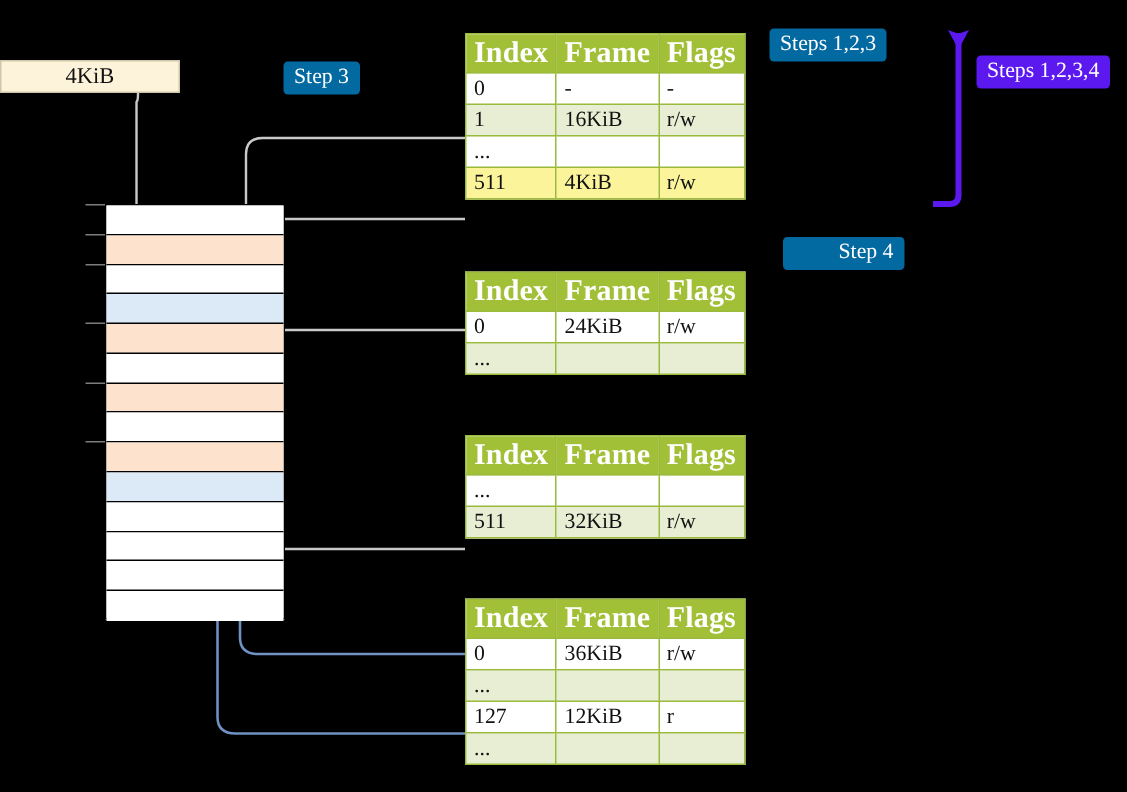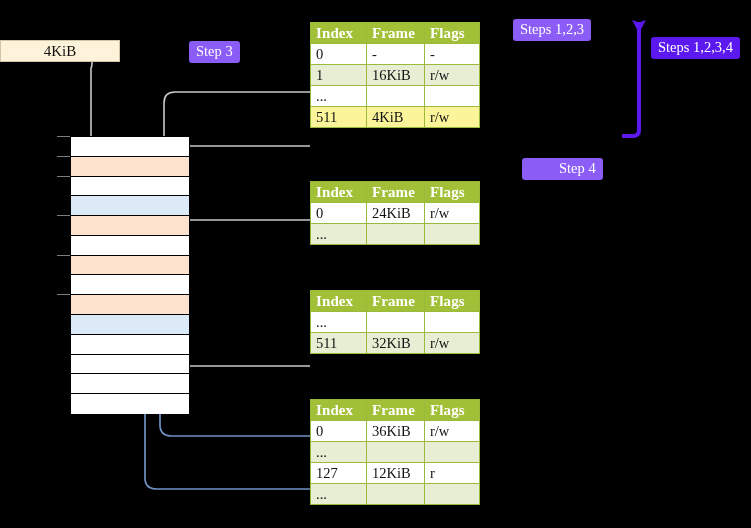--- a/index.html
+++ b/index.html
@@ -7,40 +7,40 @@
        font-family:"Liberation Serif","DejaVu Serif",serif;}
   #stage{position:absolute;left:0;top:0;width:751px;height:528px;}
 
   
   .ptable{position:absolute;border-collapse:collapse;border-spacing:0;
           background:#fff;font-size:14.5px;color:#111;}
   .ptable td,.ptable th{border:1px solid #9aba3c;padding:1px 5px;
           height:21px;box-sizing:border-box;text-align:left;
           font-weight:normal;white-space:nowrap;vertical-align:middle;}
   .ptable th{background:#a2c037;color:#ffffff;font-weight:bold;
-          font-size:15px;letter-spacing:.1px;}
+          font-size:20px;letter-spacing:.1px;}
   .ptable td.w{background:#ffffff;}
   .ptable td.g{background:#e7eed4;}
   .ptable td.hl{background:#fbf49a;}
   .c-idx{width:56px;} .c-frm{width:58px;} .c-flg{width:55px;}
 
   
   #memcol{position:absolute;left:70px;top:136px;width:120px;height:277px;
           border:1px solid #000;box-sizing:border-box;background:#fff;}
   .mrow{width:100%;box-sizing:border-box;border-bottom:1px solid #000;}
   .mrow:last-child{border-bottom:none;}
   .m-w{background:#ffffff;} .m-o{background:#fde3ce;} .m-b{background:#dce9f7;}
   .tick{position:absolute;left:57px;width:13px;height:0;
         border-top:1px solid #7d7d7d;}
 
   
   .badge{position:absolute;color:#ffffff;font-size:14.5px;
          padding:2px 7px 3px 7px;border-radius:3px;line-height:1.15;
          white-space:nowrap;}
-  .b-red{background:#8b5cf6;}
+  .b-red{background:#0369a1;}
   .b-blue{background:#5b19f0;}
 
   
   #kib{position:absolute;left:0px;top:40px;width:120px;height:22px;
        background:#fdf3da;border:1px solid #cfc6a8;box-sizing:border-box;
        color:#111;font-size:15px;text-align:center;line-height:20px;}
 
   svg.lay{position:absolute;left:0;top:0;width:751px;height:528px;
           pointer-events:none;}
 </style>

